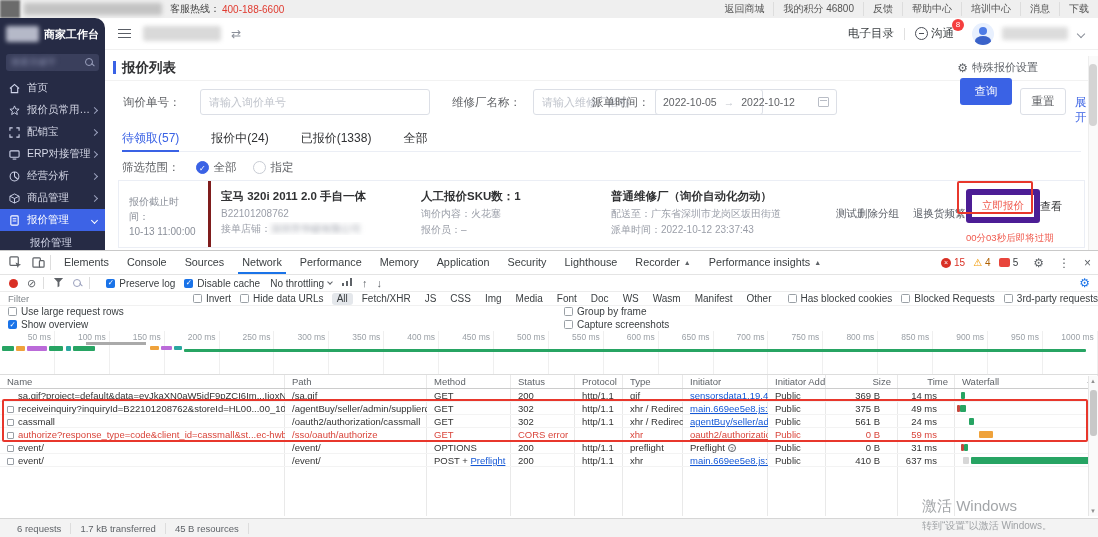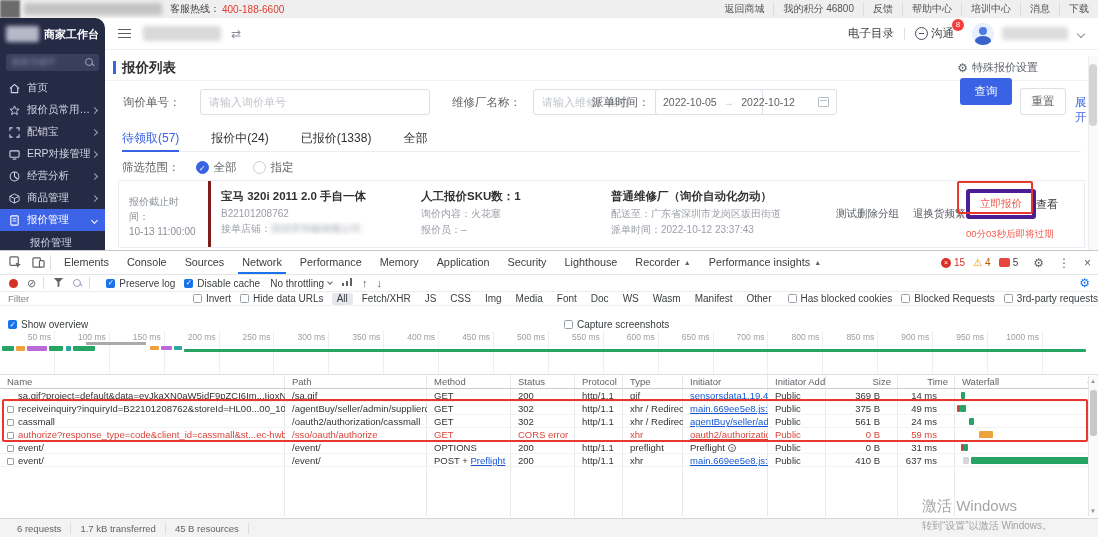--- a/index.html
+++ b/index.html
@@ -85,21 +85,21 @@
 .radio.checked{background:#3a62e5;border-color:#3a62e5}
 .radio.checked::after{content:"✓";position:absolute;left:2.5px;top:0px;color:#fff;font-size:8px;line-height:13px}
 .qcard{position:absolute;left:13px;top:130px;width:967px;height:68px;border:1px solid #ebeef5;background:#fff;display:flex}
 .qc-col{padding:8px 10px;display:flex;flex-direction:column;justify-content:flex-start}
 .qc-dead{width:92px;border-right:3px solid #7f1d1d;color:#8a8f99;font-size:10px;justify-content:flex-end;line-height:15px}
 .qc-t{font-size:11.5px;font-weight:bold;color:#303133;margin-bottom:5px;white-space:nowrap;overflow:hidden}
 .qc-s{font-size:10px;color:#9a9ea8;margin-bottom:4px;white-space:nowrap;overflow:hidden}
 .qc-tags{justify-content:center;font-size:10.5px;color:#5a5e66}
 .qc-tags span{margin-right:14px;cursor:pointer;white-space:nowrap}
 .card-actions{position:absolute;left:847px;top:8px;width:118px}
-.quote-now{display:inline-block;border:4px solid #4c1d95;color:#f0594d;font-size:10.5px;padding:4px 10px;border-radius:3px;background:#fff;cursor:pointer;white-space:nowrap}
+.quote-now{display:inline-block;border:6px solid #4c1d95;color:#f0594d;font-size:10.5px;padding:4px 10px;border-radius:3px;background:#fff;cursor:pointer;white-space:nowrap}
 .view-link{font-size:11px;color:#303133;cursor:pointer}
 .expire{margin-top:9px;font-size:9.5px;color:#f0594d;white-space:nowrap}
 
 
 .m-scroll{position:absolute;right:0;top:6px;width:10px;bottom:0;background:#fafafa;border-left:1px solid #eee}
 .m-thumb{position:absolute;right:1px;top:8px;width:8px;height:62px;background:#d4d4d4;border-radius:4px}
 
 
 .devtools{position:absolute;left:0;top:250px;width:1098px;height:287px;background:#fff;border-top:1px solid #c9c9c9;z-index:3;font-size:10px;color:#3c4043}
 .dt-tabbar{position:absolute;left:0;top:0;right:0;height:24px;border-bottom:1px solid #e4e4e4;display:flex;align-items:center}
@@ -513,20 +513,30 @@
       <span class="cbrow">
         <span class="cb"></span>
         <span>Blocked Requests</span>
       </span>
       <span class="cbrow">
         <span class="cb"></span>
         <span>3rd-party requests</span>
       </span>
     </div>
 
+    <div class="dt-optrow" style="top:54px">
+      <span class="cbrow" style="margin-left:8px">
+        <span class="cb"></span>
+        <span>Use large request rows</span>
+      </span>
+      <span class="cbrow opt-right">
+        <span class="cb"></span>
+        <span>Group by frame</span>
+      </span>
+    </div>
     <div class="dt-optrow" style="top:67px">
       <span class="cbrow" style="margin-left:8px">
         <span class="cb on"></span>
         <span>Show overview</span>
       </span>
       <span class="cbrow opt-right">
         <span class="cb"></span>
         <span>Capture screenshots</span>
       </span>
     </div>
@@ -540,20 +550,21 @@
           <div class="tick">250 ms</div>
           <div class="tick">300 ms</div>
           <div class="tick">350 ms</div>
           <div class="tick">400 ms</div>
           <div class="tick">450 ms</div>
           <div class="tick">500 ms</div>
           <div class="tick">550 ms</div>
           <div class="tick">600 ms</div>
           <div class="tick">650 ms</div>
           <div class="tick">700 ms</div>
+          <div class="tick">750 ms</div>
           <div class="tick">800 ms</div>
           <div class="tick">850 ms</div>
           <div class="tick">900 ms</div>
           <div class="tick">950 ms</div>
           <div class="tick">1000 ms</div>
         </div>
     <div class="ov-sel" style="left: 86px; width: 60px;"></div>
         <div class="ov-bar" style="left: 2px; width: 12px; height: 5px; top: 15px; background: rgb(39, 164, 99);"></div>
         <div class="ov-bar" style="left: 16px; width: 9px; height: 5px; top: 15px; background: rgb(239, 162, 59);"></div>
         <div class="ov-bar" style="left: 27px; width: 20px; height: 5px; top: 15px; background: rgb(187, 107, 217);"></div>

